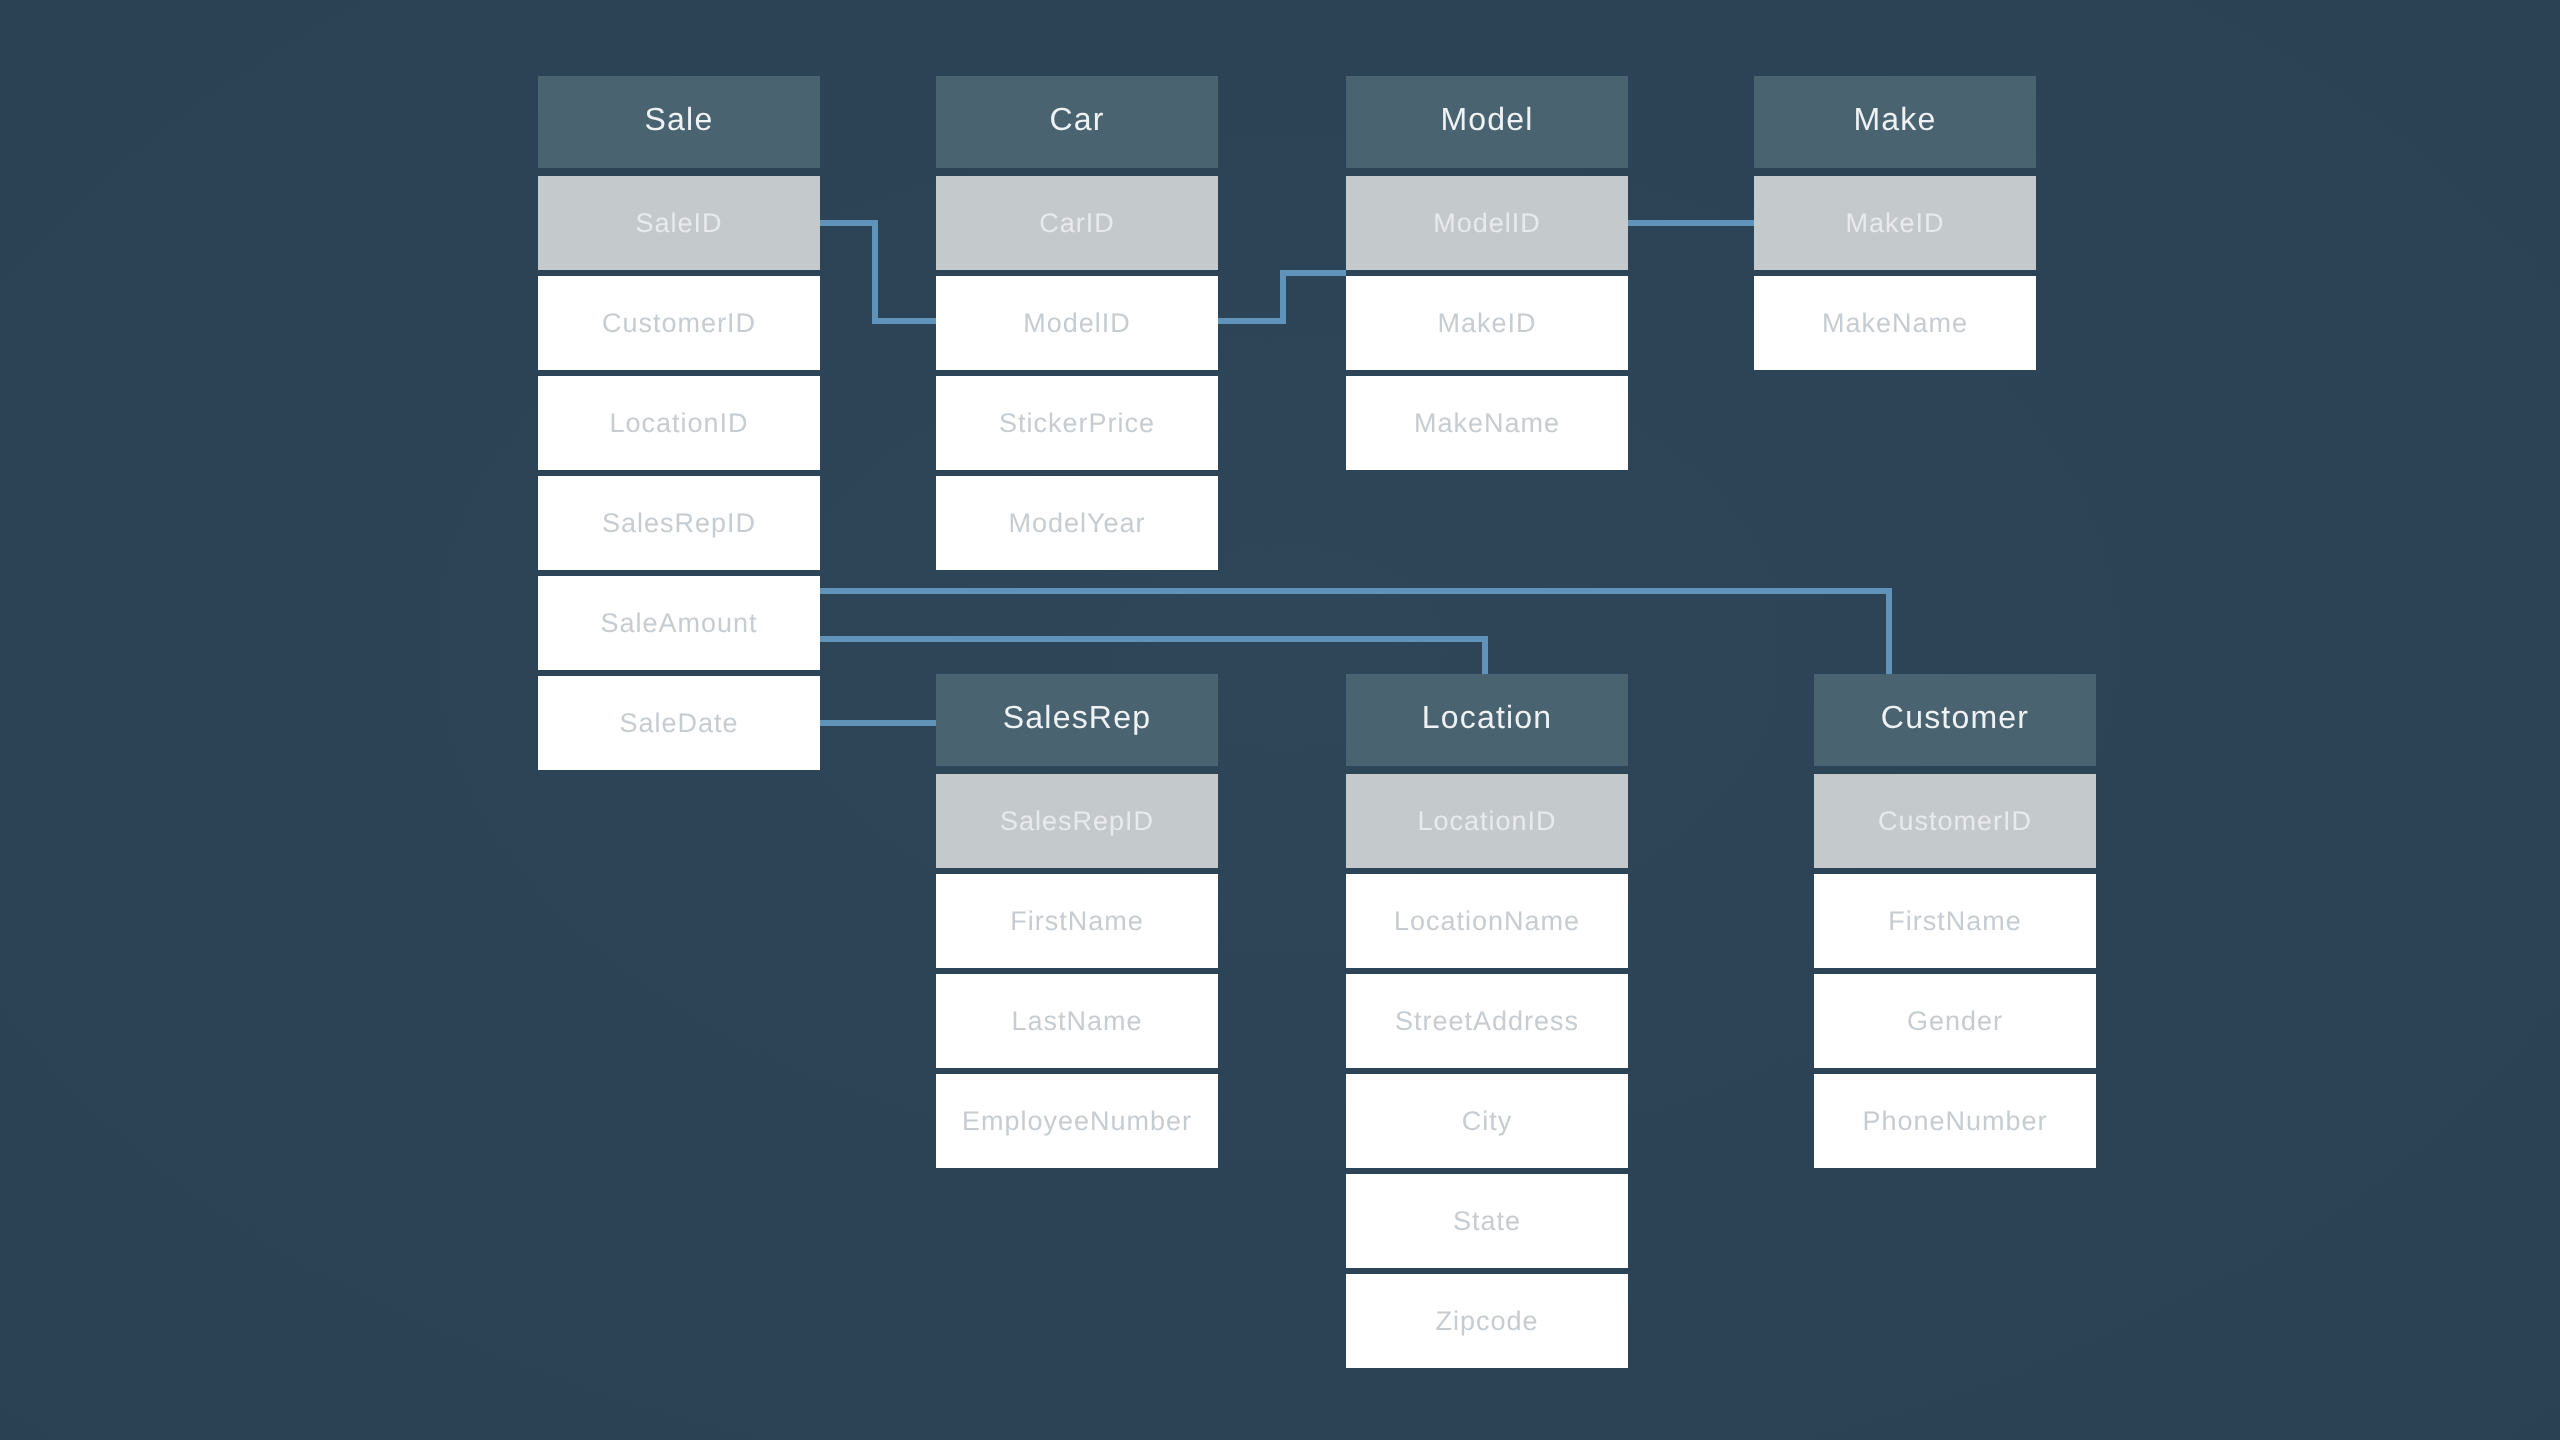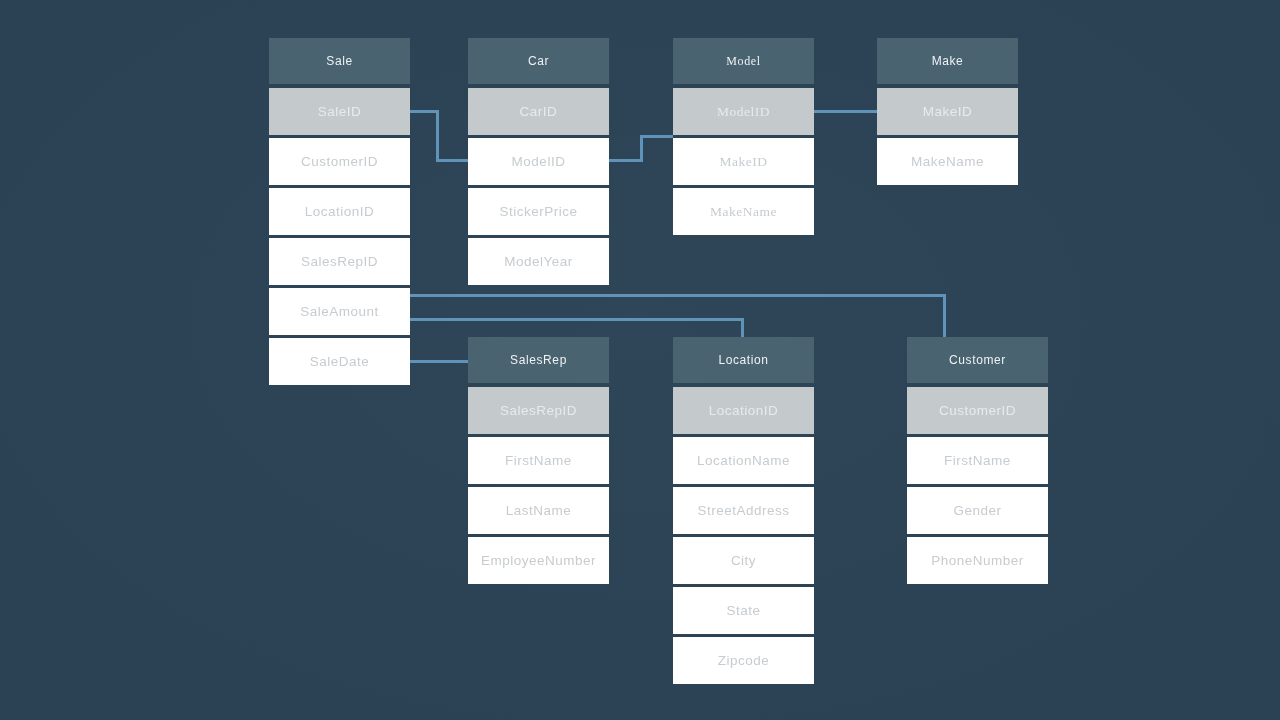--- a/index.html
+++ b/index.html
@@ -12,21 +12,21 @@
     position:relative;width:1280px;height:720px;
     background:radial-gradient(120% 130% at 50% 45%,
       #2e4658 0%, var(--background,#2b4154) 55%, #253b4d 100%);
   }
   .table{position:absolute;width:141px;}
   .tbl-header{
     height:46px;margin-bottom:4px;
     background:var(--table-header-bg,#4a6370);
     color:var(--table-header-text,#eef2f4);
     display:flex;align-items:center;justify-content:center;
-    font-size:12px;letter-spacing:0.6px;
+    font-size:16px;letter-spacing:0.6px;
   }
   .tbl-row{
     height:47px;margin-bottom:3px;
     background:var(--row-bg,#ffffff);
     color:var(--row-text,#c7ccd0);
     display:flex;align-items:center;justify-content:center;
     font-size:13.5px;letter-spacing:0.5px;white-space:nowrap;
   }
   .tbl-row.pk{
     background:var(--pk-row-bg,#c4c9cc);
@@ -36,21 +36,21 @@
   .seg.h{height:3px;}
   .seg.v{width:3px;}
   .arrow-left{
     position:absolute;width:0;height:0;display:block;
     border-top:5px solid transparent;border-bottom:5px solid transparent;
     border-right:8px solid var(--relationship-line,#6093ba);
   }
   
   #t-sale{left:269px;top:38px;}
   #t-car{left:468px;top:38px;}
-  #t-model{left:673px;top:38px;font-family:Liberation Serif, serif;}
+  #t-model{left:673px;top:38px;}
   #t-make{left:877px;top:38px;}
   #t-salesrep{left:468px;top:337px;text-align:right;}
   #t-location{left:673px;top:337px;}
   #t-customer{left:877px;top:337px;padding-left:30px;}
 </style>
 </head>
 <body>
 
 <div class="canvas">
 

